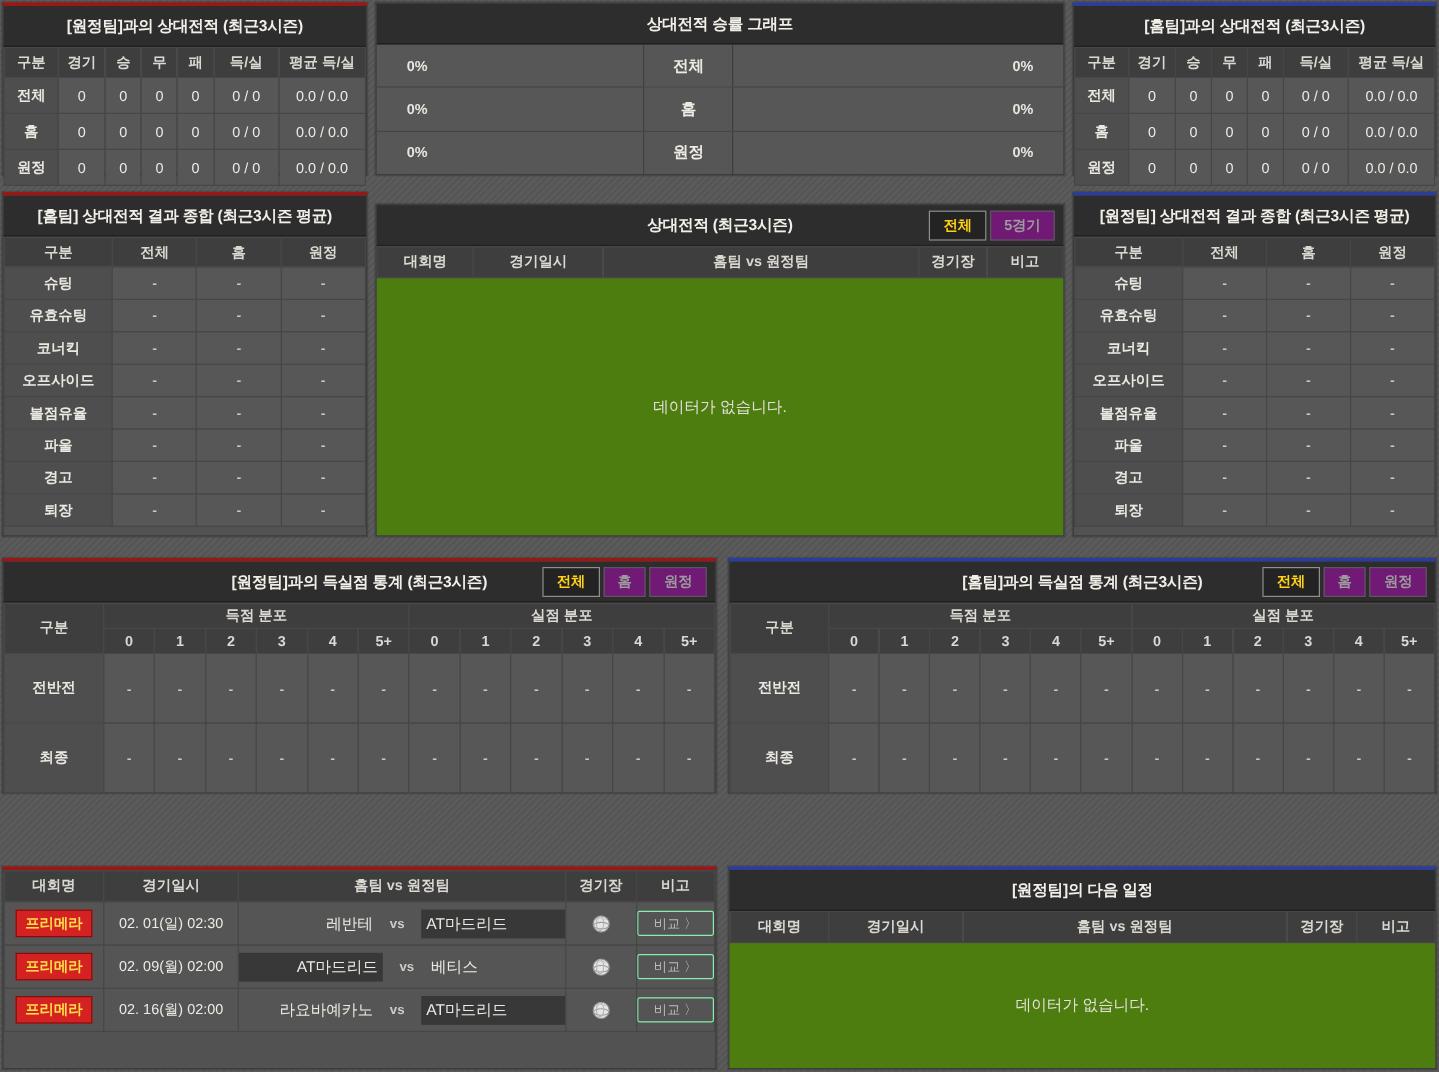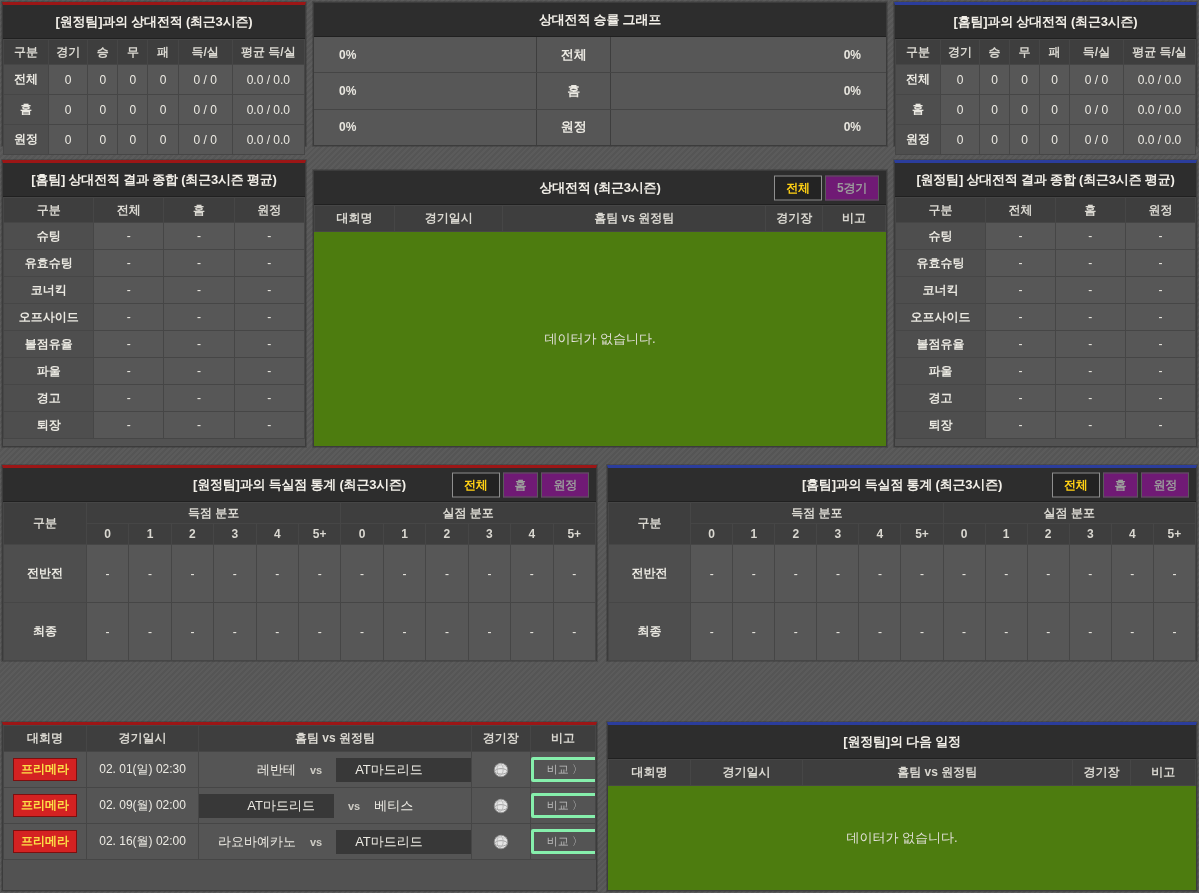--- a/index.html
+++ b/index.html
@@ -59,24 +59,24 @@
   .sched tbody tr { height:36px; }
   .sched tbody td { background:#555555; }
   .badge {
     display:inline-block; background:#d42222; border:1px solid #7d0f0f;
     color:#fde047; font-size:12px; font-weight:bold; padding:2px 7px;
   }
   .c-match .cellflex { display:flex; align-items:center; width:100%; }
   .team { font-size:13px; color:#eceae3; }
   .team.left  { flex:1; text-align:right; }
   .team.right { flex:1; text-align:left; }
-  .team.hl { background:#383838; padding:3px 19px; }
+  .team.hl { background:#383838; padding:3px 4px; }
   .vs { flex:0 0 auto; color:#cfcdc6; font-size:11px; font-weight:bold; margin:0 14px; }
   .cmp {
-    background:#545454; border:3px solid #86efac; border-radius:2px;
+    background:#545454; border:1px solid #86efac; border-radius:2px;
     color:#bdbdbd; font-size:11px; padding:2px 13px; cursor:pointer;
     font-family:inherit;
   }
   
   .graph-rows { flex:1; display:flex; flex-direction:column; background:#575757; }
   .grow { flex:1; display:flex; align-items:stretch; border-bottom:1px solid #454545; }
   .grow:last-child { border-bottom:none; }
   .gleft  { flex:0 0 39%; display:flex; align-items:center; padding-left:25px;
             border-right:1px solid #3e3e3e; color:#e8e6df; font-size:12px; font-weight:bold; }
   .gcenter{ flex:0 0 13%; display:flex; align-items:center; justify-content:center;

